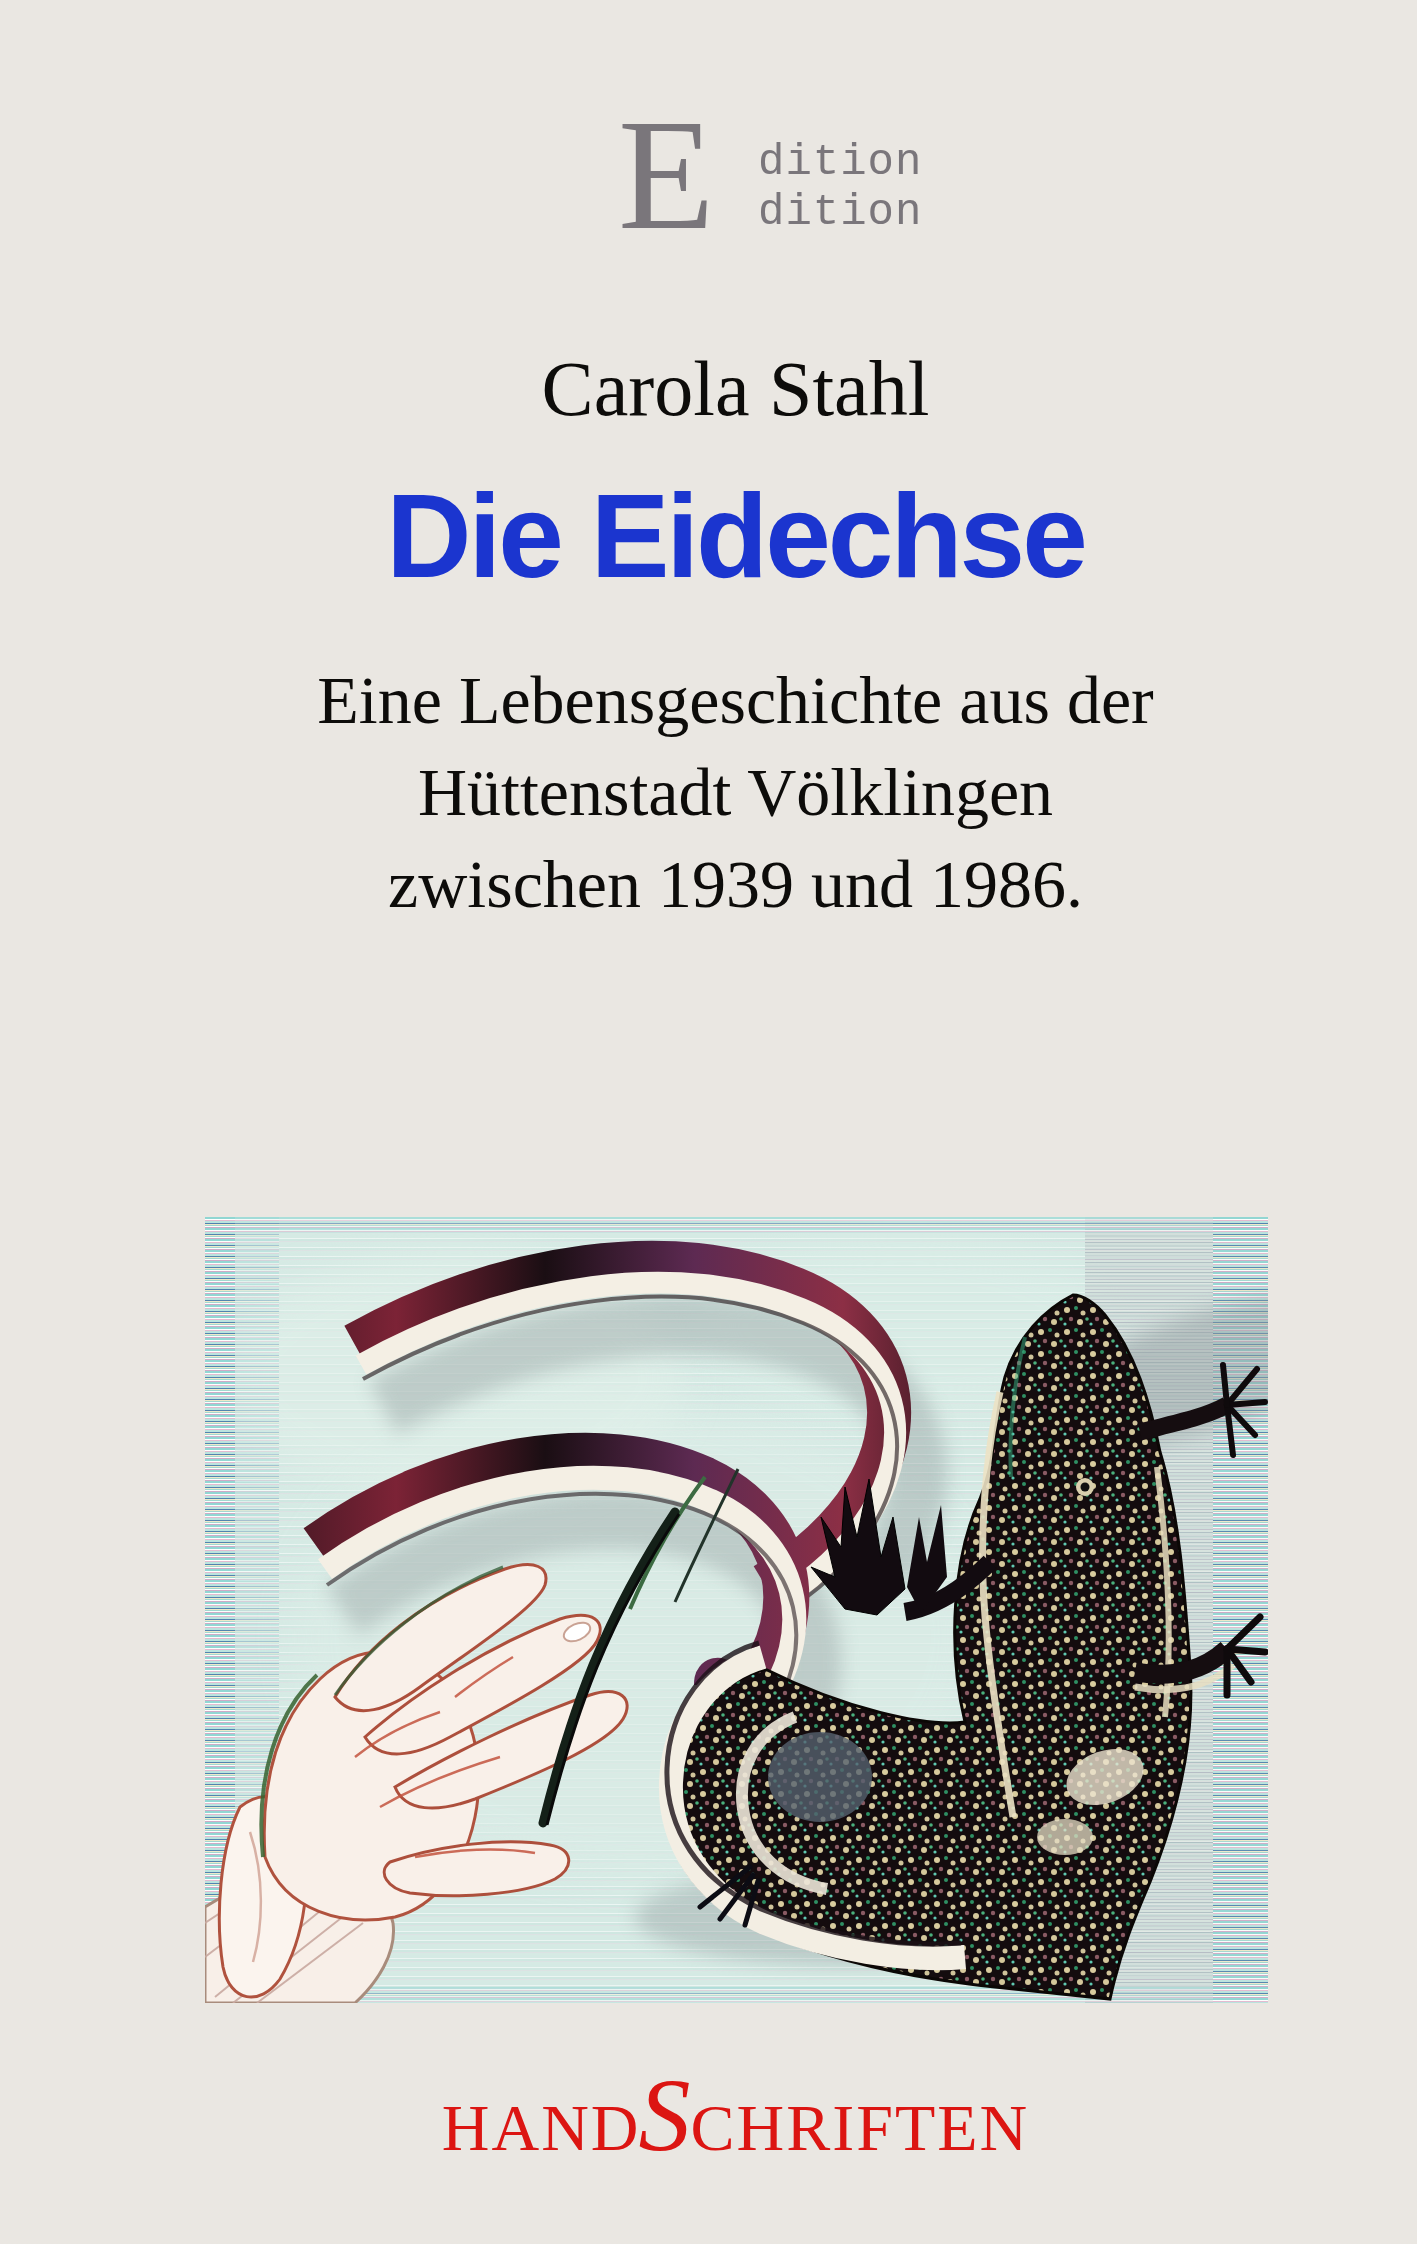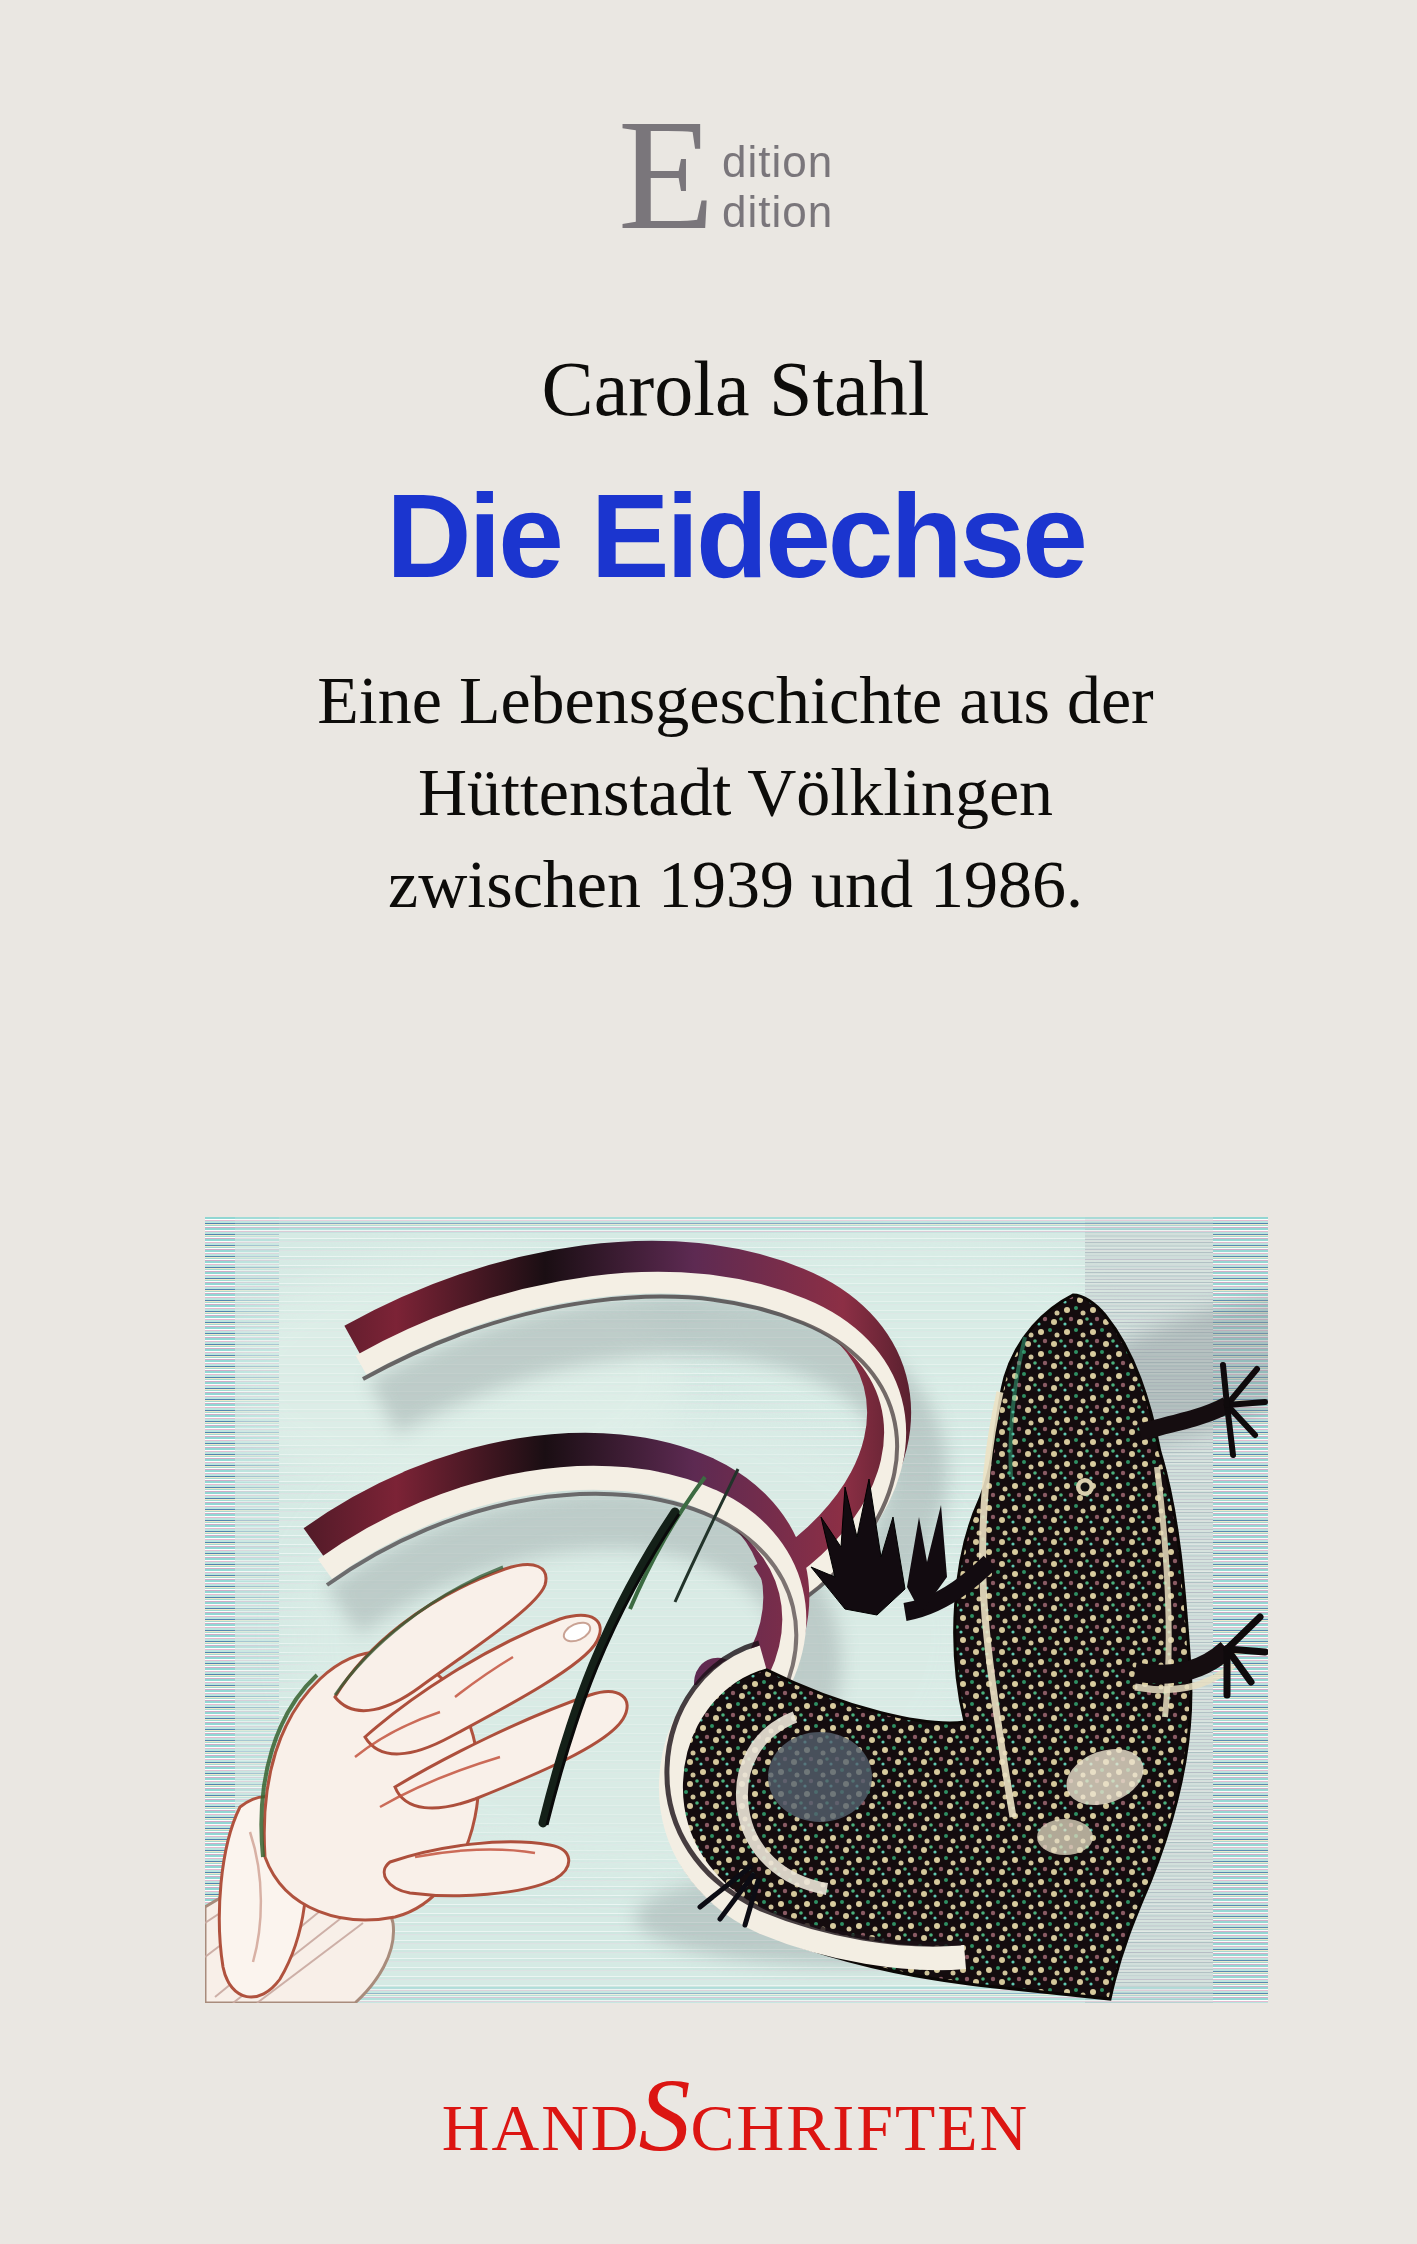--- a/index.html
+++ b/index.html
@@ -9,23 +9,23 @@
     font-family:"Liberation Serif", serif;
   }
   .abs{position:absolute;}
   
   #logo-e{
     left:618px;top:100px;
     font-size:158px;line-height:150px;color:#7a767b;
     font-family:"Liberation Serif", serif;
   }
   #logo-words{
-    left:722px;top:137px;
+    left:758px;top:137px;
     font-size:44px;line-height:50px;color:#7a767b;letter-spacing:1px;
-    font-family:Liberation Sans, sans-serif;
+    font-family:Liberation Mono, monospace;
   }
   
   .centered{left:0;right:0;text-align:center;transform:translateX(27px);}
   #author{
     top:349px;font-size:78px;line-height:80px;color:#0d0c0a;
   }
   #title{
     top:476px;font-size:118px;line-height:120px;font-weight:bold;
     letter-spacing:-3px;color:#1b35cf;
     font-family:"Liberation Sans", sans-serif;

